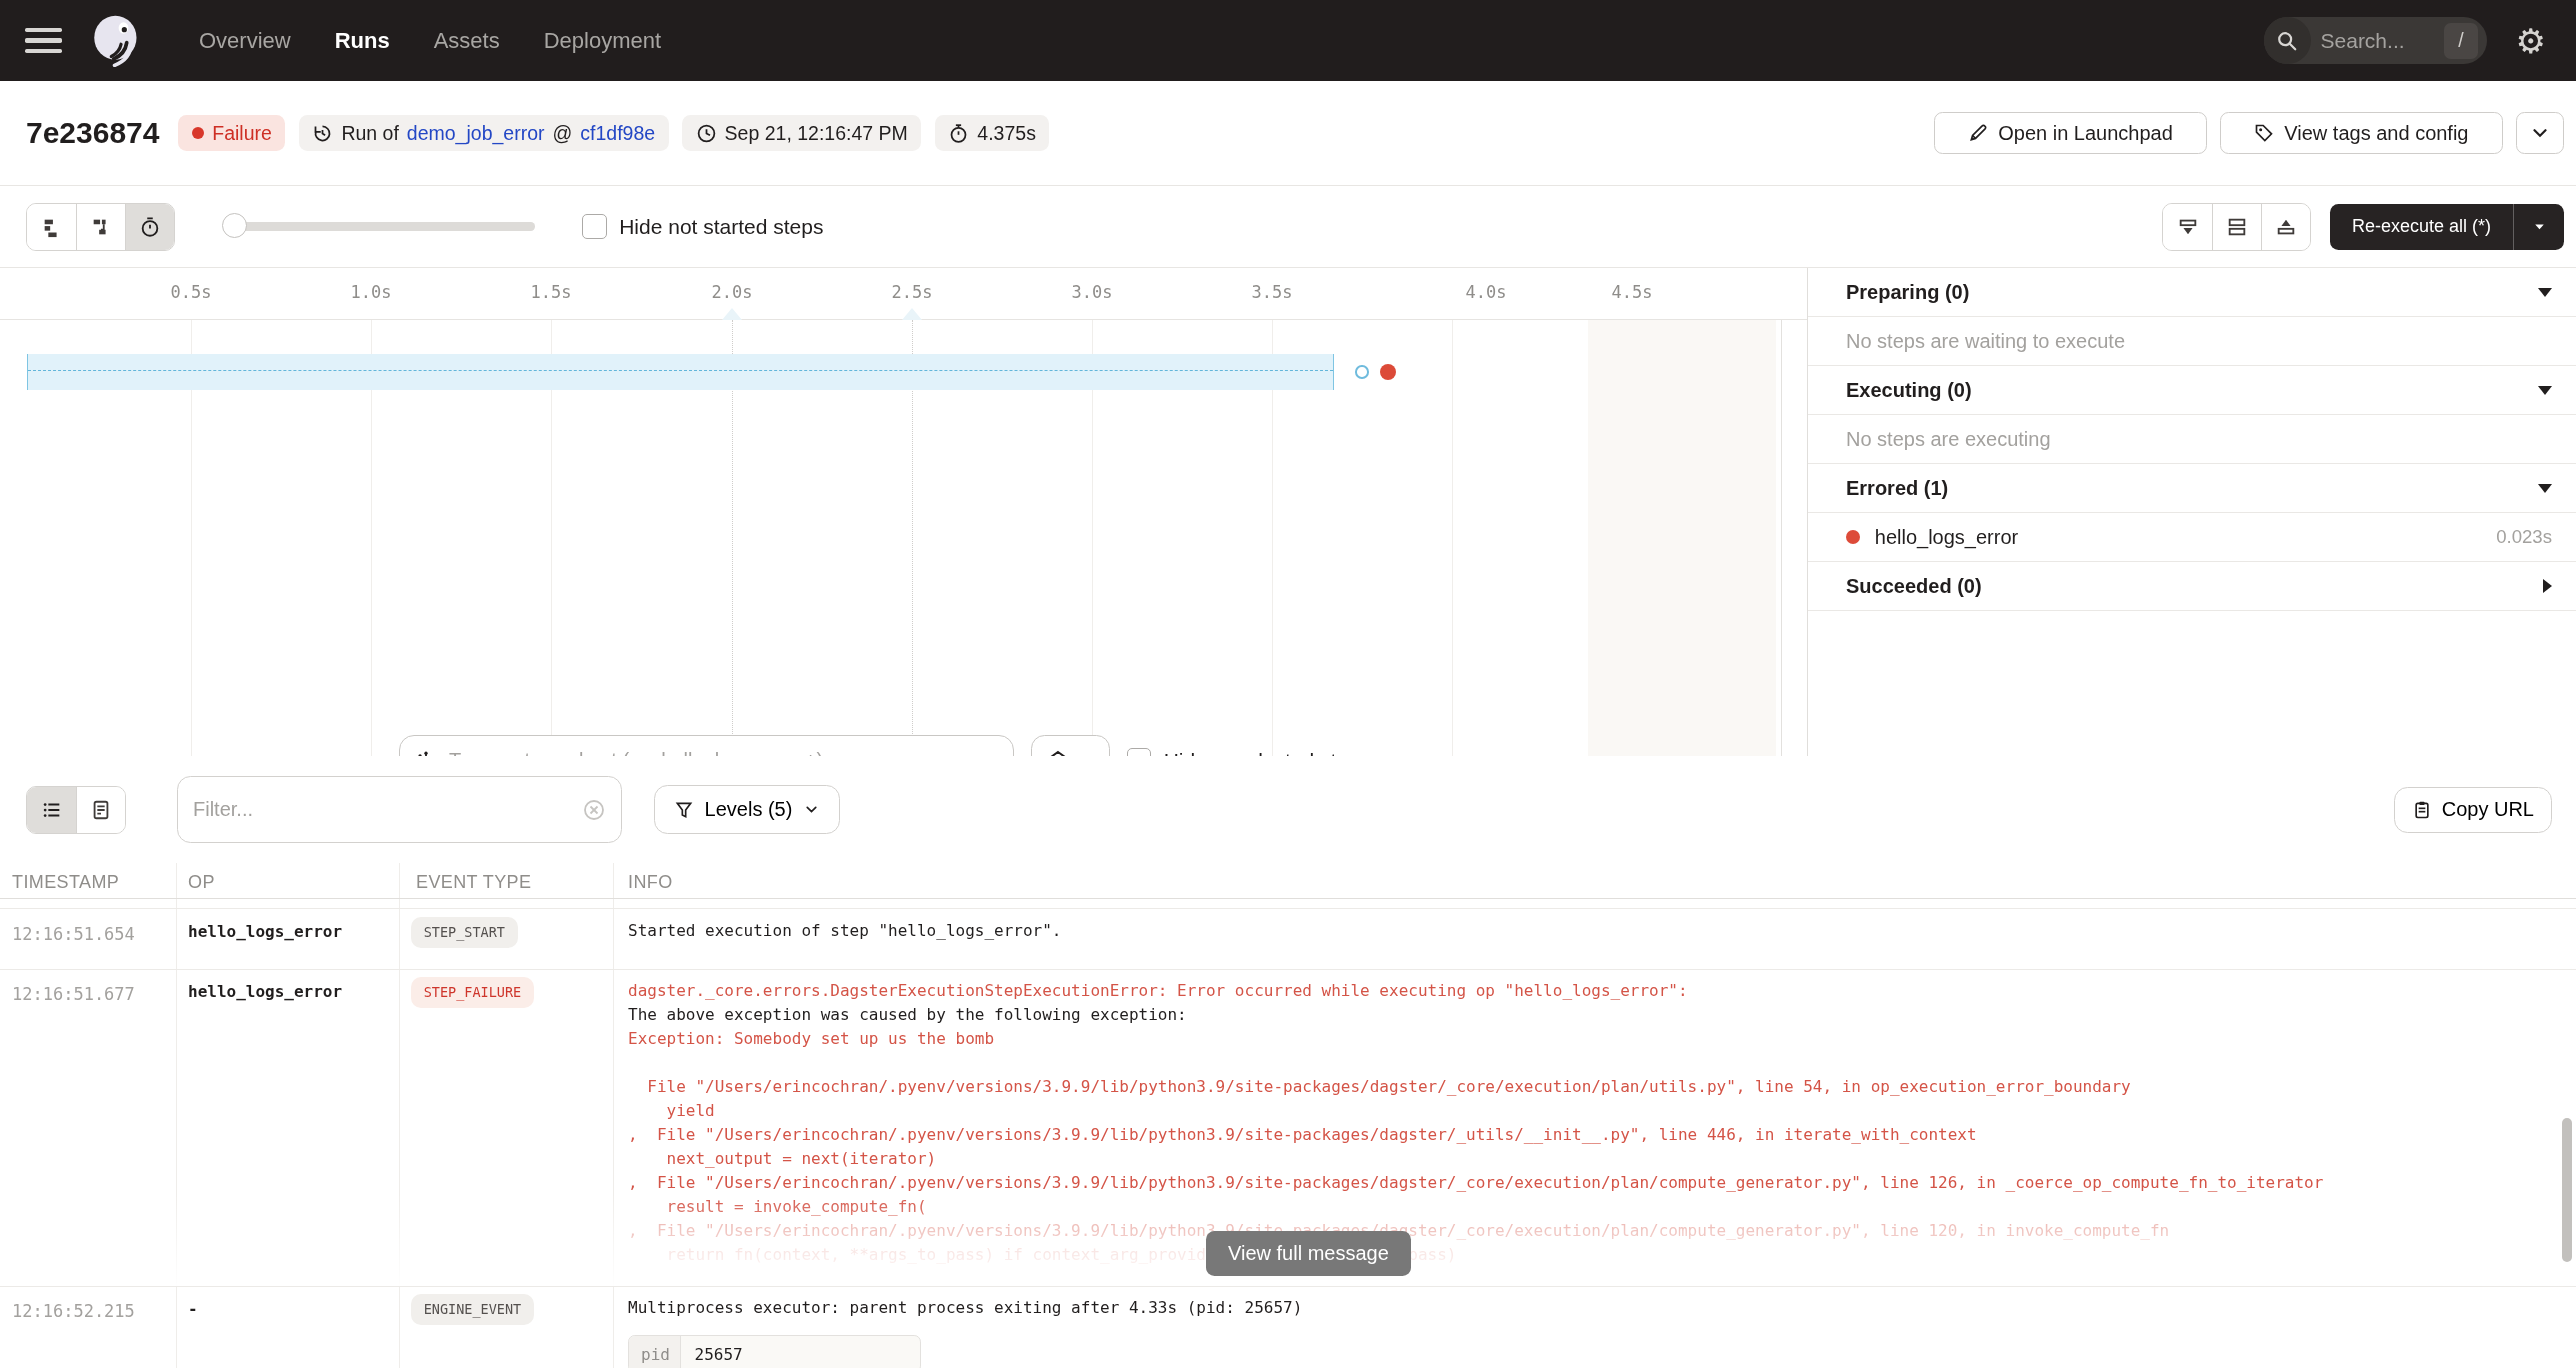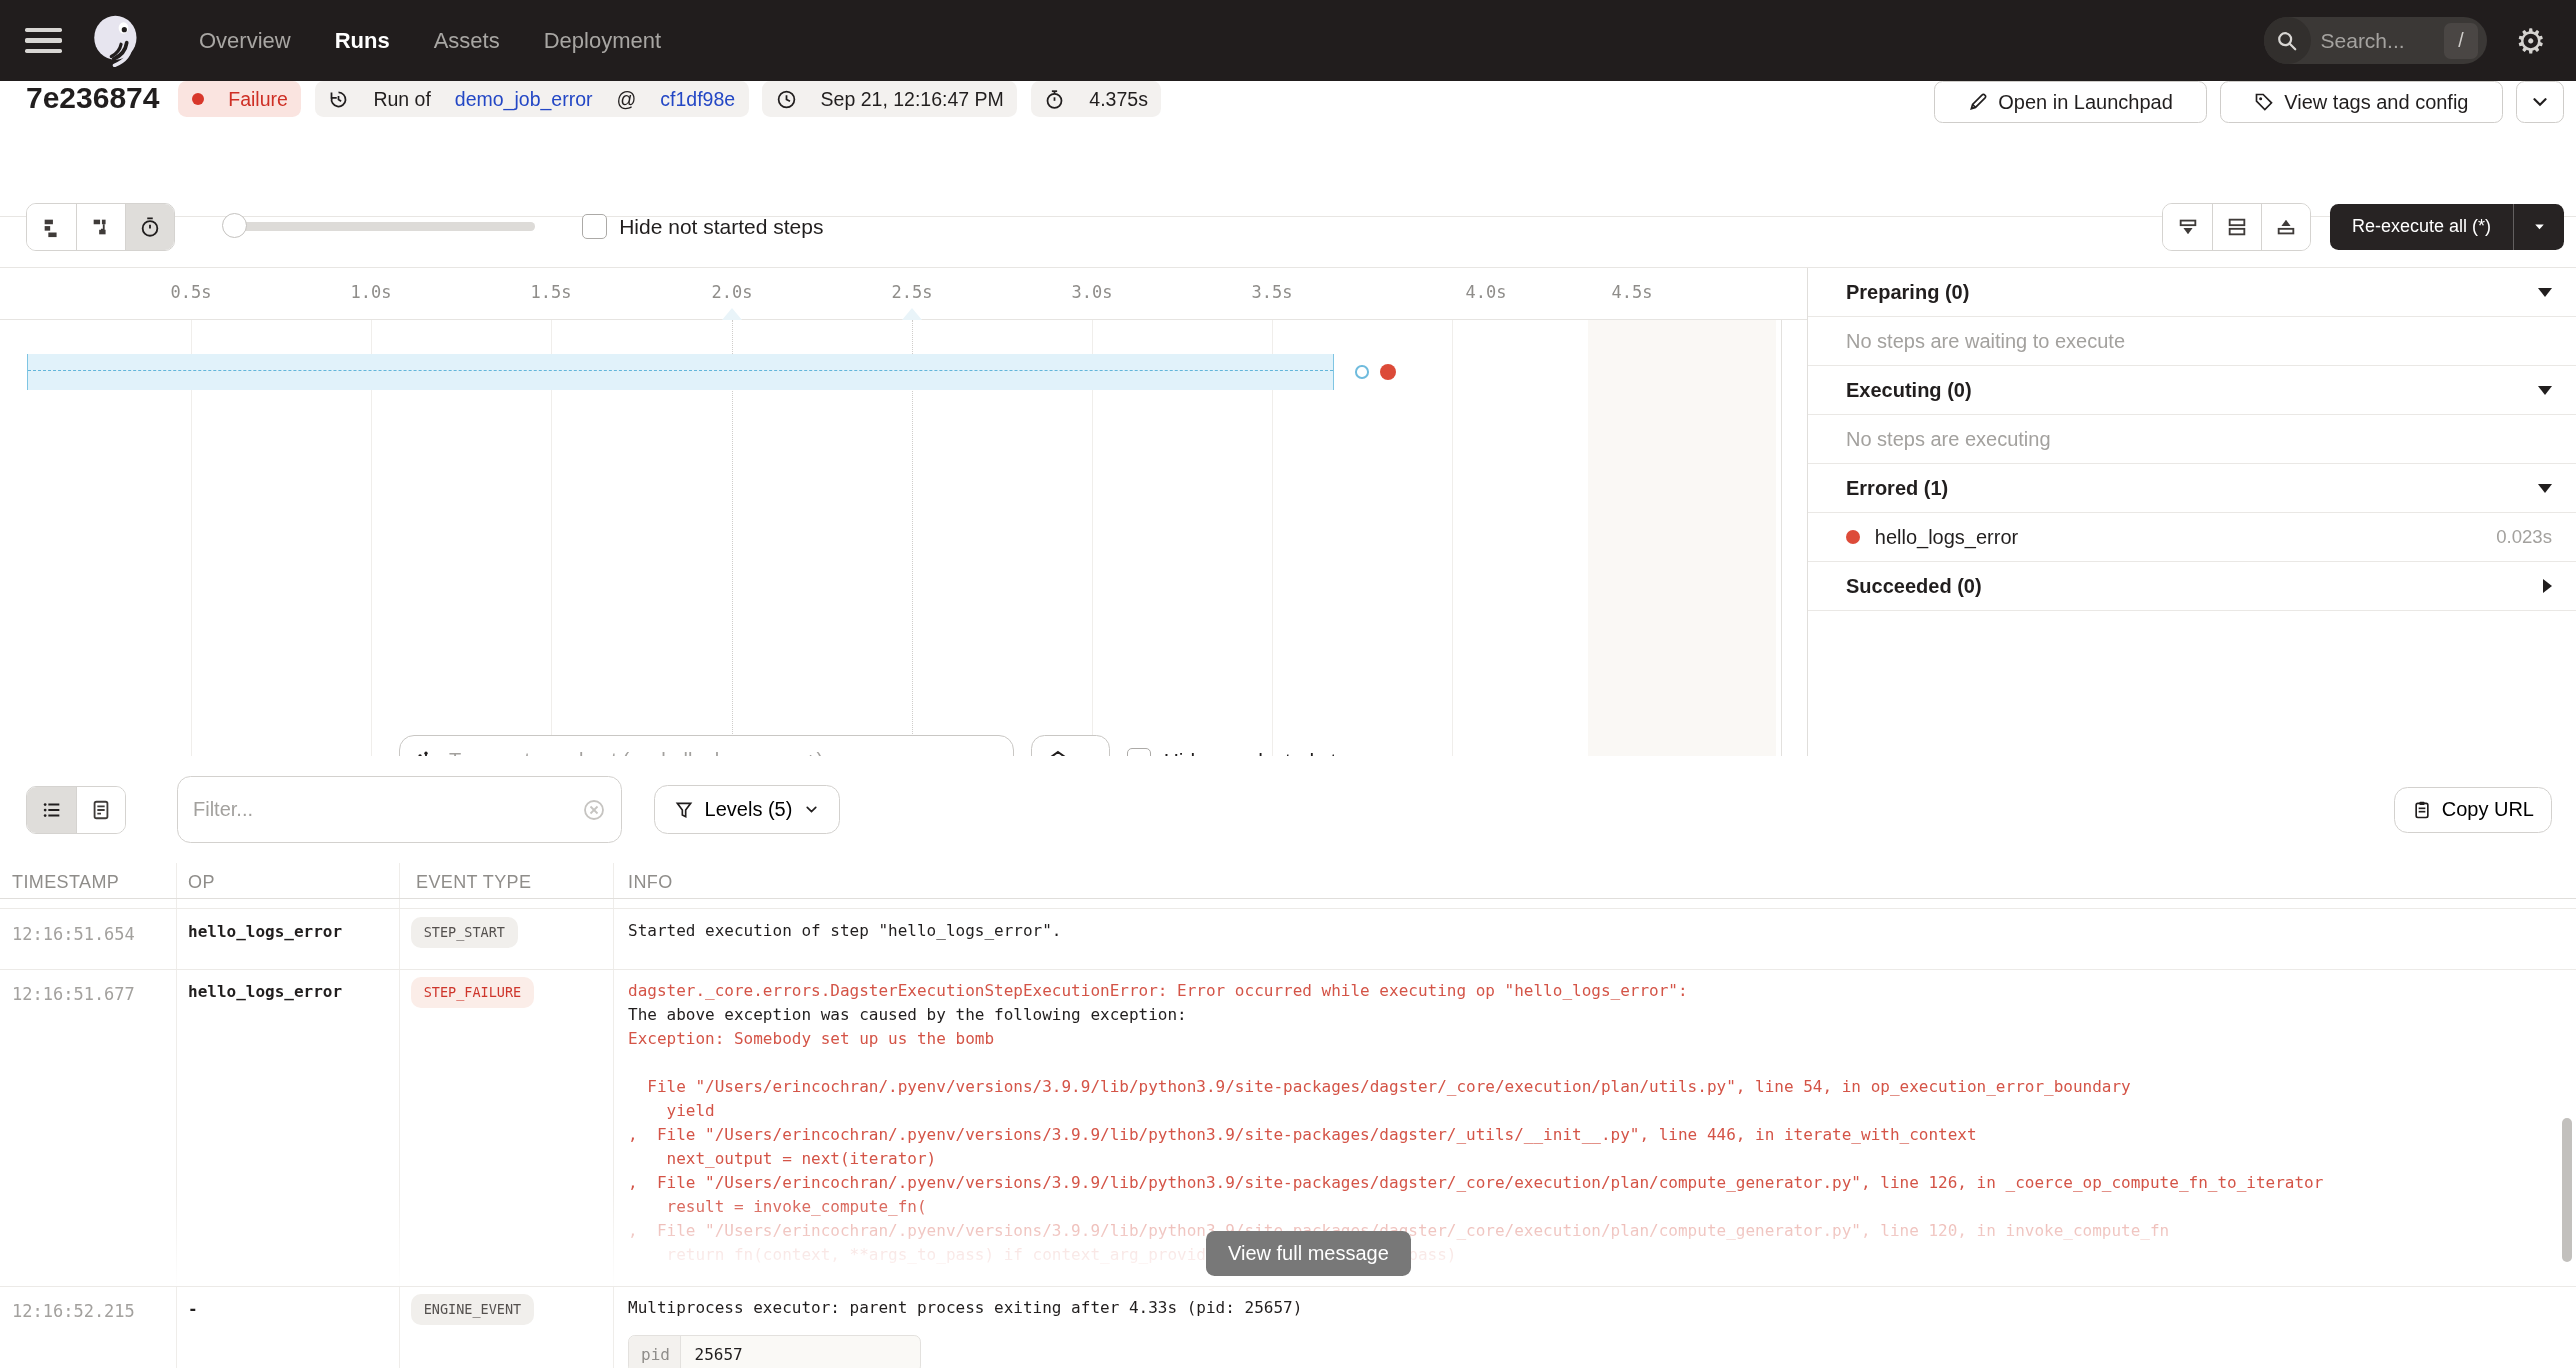--- a/index.html
+++ b/index.html
@@ -18,25 +18,25 @@
   .navitem.active { color:#FFFFFF; font-weight:bold; }
   .nav-right { margin-left:auto; display:flex; align-items:center; }
   .searchbox { width:223px; height:47px; background:#3B3836; border-radius:24px; display:flex; align-items:center; }
   .search-lead { width:47px; height:47px; border-radius:24px; background:#322F2D; display:flex; align-items:center; justify-content:center; }
   .search-ph { font-size:21px; color:#A5A3A0; margin-left:10px; flex:1; }
   .slash-key { width:34px; height:36px; background:#4A4644; border-radius:6.8px; color:#CFCDCA; font-size:19.5px;
                display:flex; align-items:center; justify-content:center; margin-right:8.5px; }
   .gear { font-size:34px; color:#D5D3D0; margin:0 30px 0 29px; cursor:pointer; line-height:1; }
 
   
-  .runheader { position:absolute; left:0; top:81px; width:2576px; height:136px; background:#fff;
-               display:flex; align-items:flex-start; border-bottom:0.8px solid #E8E6E3; }
+  .runheader { position:absolute; left:0; top:81px; width:2576px; height:105px; background:#fff;
+               display:flex; align-items:center; border-bottom:0.8px solid #E8E6E3; }
   .run-title { font-size:30px; font-weight:bold; margin-left:26px; }
   .chip { height:36px; border-radius:8.5px; background:#F3F1EF; display:flex; align-items:center;
-          padding:0 13.5px; font-size:19.5px; gap:24px; }
+          padding:0 13.5px; font-size:19.5px; gap:8px; }
   .chip.failure { background:#FAE4E0; color:#CE2F25; margin-left:18.6px; }
   .chip .dot { width:12.7px; height:12.7px; border-radius:50%; background:#D8372B; }
   .chip + .chip { margin-left:13.5px; }
   .chip a { color:#2347C5; text-decoration:none; cursor:pointer; }
   .chip svg { flex:none; }
   .hdr-buttons { margin-left:auto; display:flex; gap:13.5px; margin-right:12px; align-items:center; }
   .btn { height:42px; border:0.8px solid #CFCDCA; border-radius:8.5px; background:#fff; display:flex;
          align-items:center; gap:10px; padding:0 33px; font-size:20px; cursor:pointer; color:#211E1E; }
   .btn.icon-only { padding:0 12px; }
 

